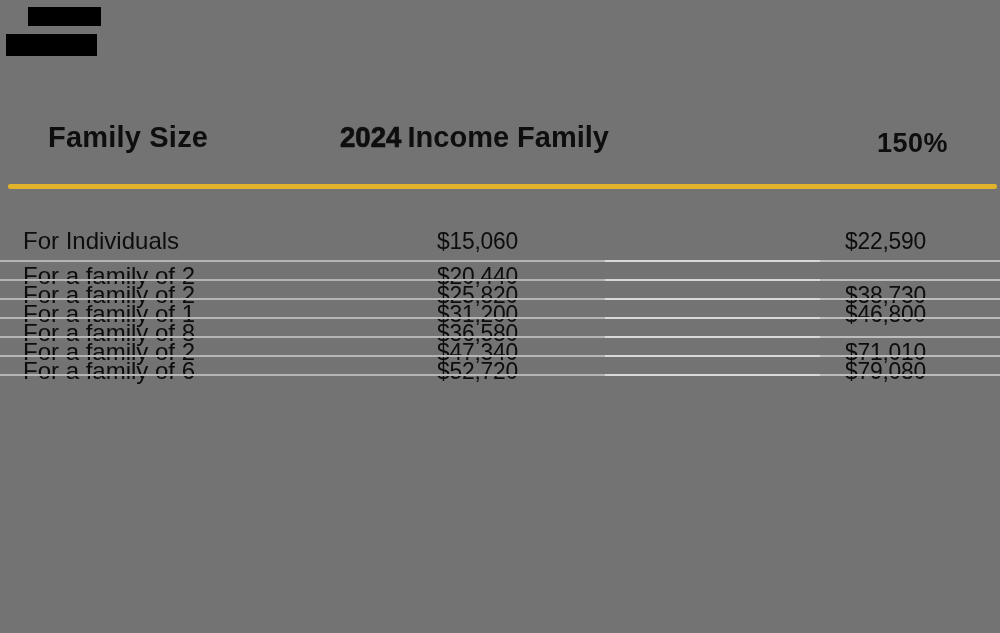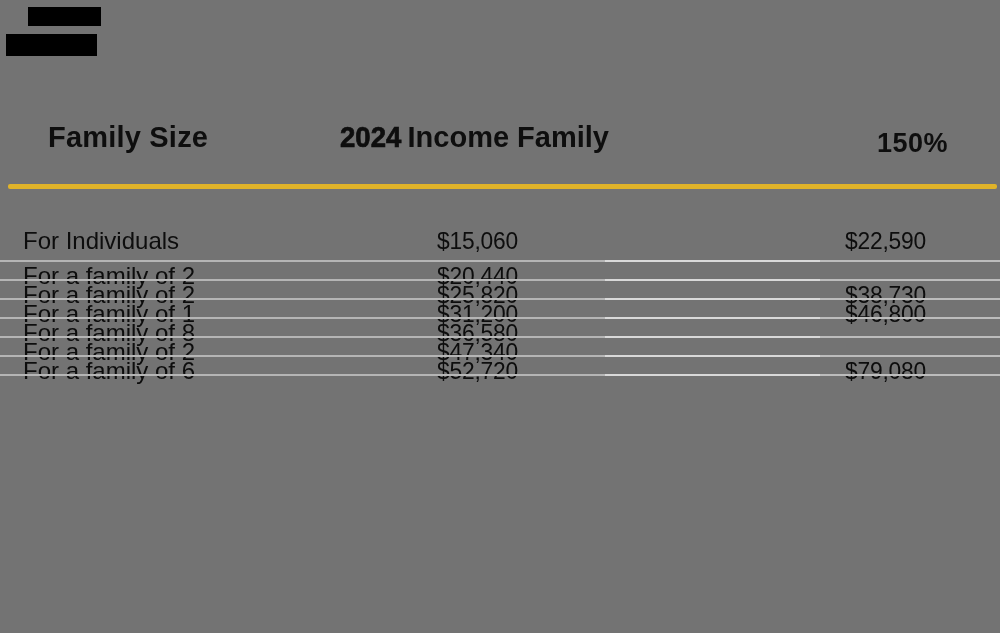--- a/index.html
+++ b/index.html
@@ -103,20 +103,21 @@
     <div class="row">
       <div class="cell label">For a family of 8</div>
       <div class="cell"><span class="num">$36,580</span></div>
       <div class="divider"></div>
     </div>
 
 
     <div class="row">
       <div class="cell label">For a family of 2</div>
       <div class="cell"><span class="num">$47,340</span></div>
+      <div class="cell"><span class="num">$71,010</span></div>
       <div class="divider"></div>
     </div>
 
     <div class="row">
       <div class="cell label">For a family of 6</div>
       <div class="cell"><span class="num">$52,720</span></div>
       <div class="cell"><span class="num">$79,080</span></div>
       <div class="divider"></div>
     </div>
 

